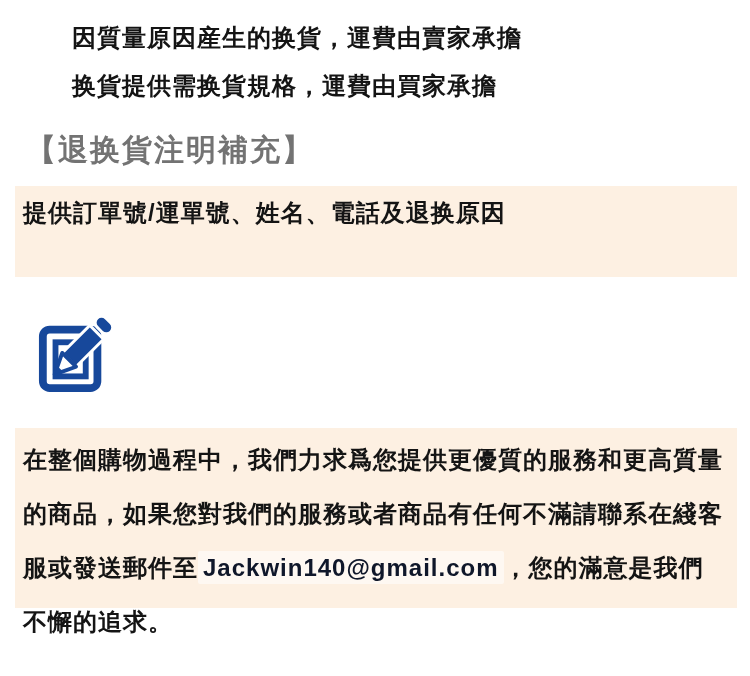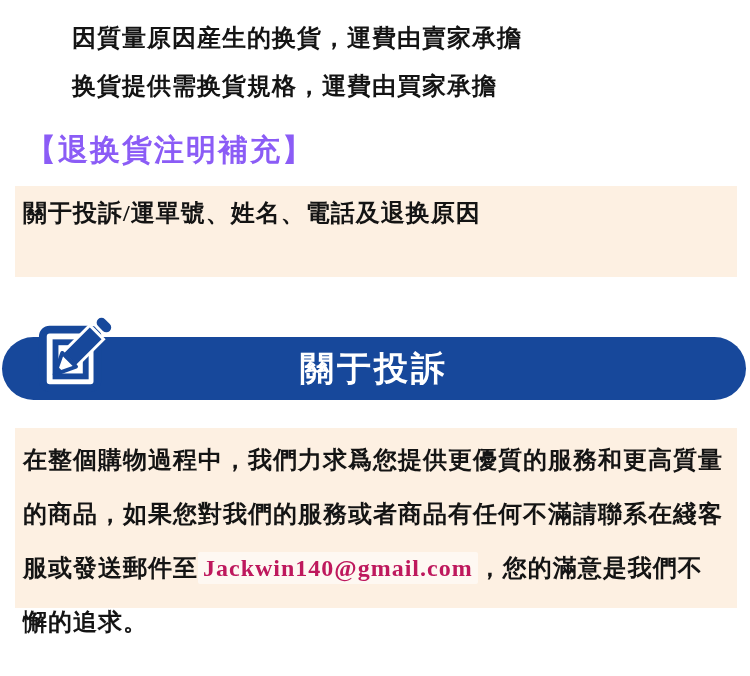--- a/index.html
+++ b/index.html
@@ -1,61 +1,58 @@
 <!DOCTYPE html>
 <html><head>
 <meta charset="utf-8">
 <style>
   html,body{margin:0;padding:0;background:#ffffff;}
   .page{
     position:relative;width:750px;height:676px;background:#ffffff;overflow:hidden;
-    font-family:Liberation Serif, serif;font-weight:700;color:#141414;
+    font-family:Liberation Sans, sans-serif;font-weight:700;color:#141414;
   }
   .intro-line{position:absolute;left:72px;font-size:24px;letter-spacing:1px;white-space:nowrap;}
   .intro-line.l1{top:22px;}
   .intro-line.l2{top:70px;}
   .section-title{
     position:absolute;left:26px;top:130px;margin:0;
-    font-size:30px;letter-spacing:2px;color:#8b5cf6;white-space:nowrap;text-align:right;
+    font-size:30px;letter-spacing:2px;color:#737373;white-space:nowrap;text-align:right;
   }
   .panel{
     position:absolute;left:15px;width:722px;background:#fdf0e2;box-sizing:border-box;
   }
   .panel1{top:186px;height:91px;padding:6px 0 0 8px;}
   .panel1 .pline{font-size:24px;line-height:42px;letter-spacing:1px;white-space:nowrap;}
   .banner{
     position:absolute;left:2px;top:337px;width:744px;height:63px;border-radius:32px;
     background:#17489b;display:flex;align-items:center;justify-content:center;
   }
   .banner-text{color:#ffffff;font-size:34px;letter-spacing:3px;white-space:nowrap;}
   .note-icon{position:absolute;left:37px;top:312px;width:76px;height:82px;}
   .panel2{top:428px;height:180px;padding:5px 12px 0 8px;}
   .panel2 p{margin:0;font-size:24px;line-height:54px;letter-spacing:1px;}
   .email{
-    color:#be185d;background:rgba(255,255,255,0.55);
+    color:#0f172a;background:rgba(255,255,255,0.55);
     padding:3px 5px;border-radius:2px;white-space:nowrap;cursor:pointer;
   }
 </style>
 </head>
 <body>
 
 <div class="page">
 
   <div class="intro-line l1">因質量原因産生的换貨，運費由賣家承擔</div>
   <div class="intro-line l2">换貨提供需换貨規格，運費由買家承擔</div>
 
   <h2 class="section-title">【退换貨注明補充】</h2>
 
   <div class="panel panel1">
-    <div class="pline">關于投訴/運單號、姓名、電話及退换原因</div>
+    <div class="pline">提供訂單號/運單號、姓名、電話及退换原因</div>
   </div>
 
-  <div class="banner">
-    <span class="banner-text">關于投訴</span>
-  </div>
 
   <div class="note-icon">
     <svg width="76" height="82" viewBox="0 0 78 84" xmlns="http://www.w3.org/2000/svg">
 
       <rect x="6" y="18" width="56" height="60" rx="7" fill="#ffffff" stroke="#17489b" stroke-width="8"></rect>
       <rect x="19" y="31" width="31" height="35" fill="none" stroke="#17489b" stroke-width="6"></rect>
 
       <g transform="translate(45,37) rotate(45)">
         <rect x="-10" y="-40" width="20" height="13" rx="6.5" fill="#17489b" stroke="#ffffff" stroke-width="3"></rect>
         <rect x="-10" y="-23" width="20" height="40" fill="#17489b" stroke="#ffffff" stroke-width="3"></rect>

